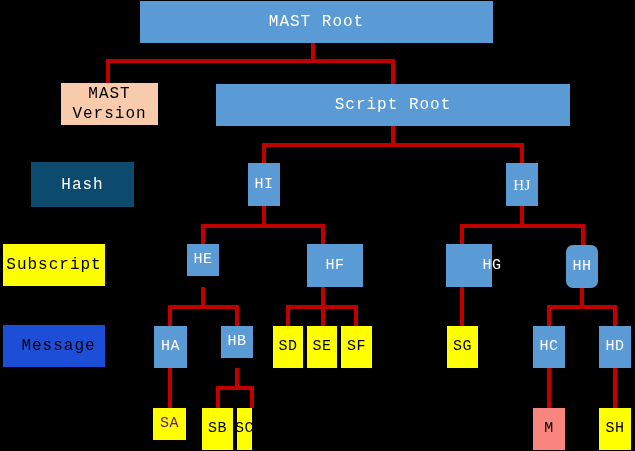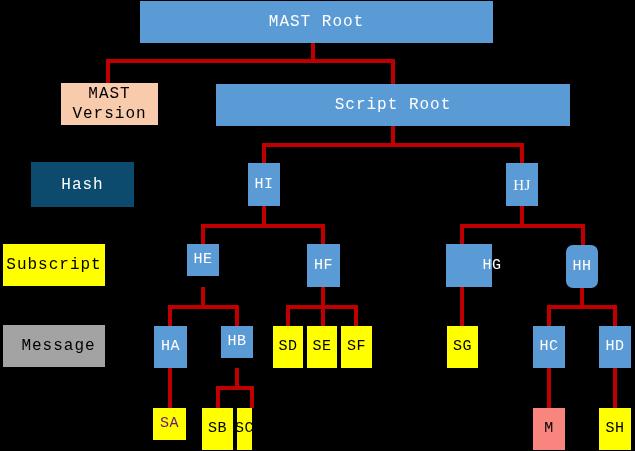--- a/index.html
+++ b/index.html
@@ -78,27 +78,27 @@
   <div class="seg" style="left: 547px; top: 368px; width: 4px; height: 40px; background-color: rgb(192, 0, 0);"></div>
   <div class="seg" style="left: 613px; top: 368px; width: 4px; height: 40px; background-color: rgb(192, 0, 0);"></div>
 
   <div class="box" style="left: 140px; top: 1px; width: 353px; height: 42px; background-color: rgb(91, 155, 213); color: rgb(255, 255, 255);">MAST Root</div>
   <div class="box" style="left: 61px; top: 83px; width: 97px; height: 42px; background-color: rgb(248, 203, 173); color: rgb(0, 0, 0);">MAST
 Version</div>
   <div class="box" style="left: 216px; top: 84px; width: 354px; height: 42px; background-color: rgb(91, 155, 213); color: rgb(255, 255, 255);">Script Root</div>
 
   <div class="box" style="left: 3px; top: 162px; width: 103px; height: 45px; background-color: #0c4a6e; color: rgb(255, 255, 255); margin-left: 28px;">Hash</div>
   <div class="box" style="left: 3px; top: 244px; width: 102px; height: 42px; background-color: rgb(255, 255, 0); color: rgb(0, 0, 0);">Subscript</div>
-  <div class="box" style="left: 3px; top: 325px; width: 102px; height: 42px; background-color: #a3a3a3; color: rgb(0, 0, 0); padding-left: 9px;">Message</div>
+  <div class="box" style="left: 3px; top: 325px; width: 102px; height: 42px; background-color: #1d4ed8; color: rgb(0, 0, 0); padding-left: 9px;">Message</div>
 
   <div class="box node" style="left: 248px; top: 163px; width: 32px; height: 43px; background-color: rgb(91, 155, 213); color: rgb(255, 255, 255);">HI</div>
   <div class="box node" style="left: 506px; top: 163px; width: 32px; height: 43px; background-color: rgb(91, 155, 213); color: rgb(255, 255, 255); font-family: Liberation Serif, serif;">HJ</div>
 
   <div class="box node" style="left: 187px; top: 244px; width: 32px; height: 32px; background-color: rgb(91, 155, 213); color: rgb(255, 255, 255);">HE</div>
-  <div class="box node" style="left: 307px; top: 244px; width: 33px; height: 43px; background-color: rgb(91, 155, 213); color: rgb(255, 255, 255);">HF</div>
+  <div class="box node" style="left: 307px; top: 244px; width: 56px; height: 43px; background-color: rgb(91, 155, 213); color: rgb(255, 255, 255);">HF</div>
   <div class="box node" style="left: 446px; top: 244px; width: 32px; height: 43px; background-color: rgb(91, 155, 213); color: rgb(255, 255, 255); padding-left: 46px;">HG</div>
   <div class="box node" style="left: 566px; top: 245px; width: 32px; height: 43px; background-color: rgb(91, 155, 213); color: rgb(255, 255, 255); border-radius: 7px;">HH</div>
 
   <div class="box node" style="left: 154px; top: 326px; width: 33px; height: 42px; background-color: rgb(91, 155, 213); color: rgb(255, 255, 255);">HA</div>
   <div class="box node" style="left: 221px; top: 326px; width: 32px; height: 32px; background-color: rgb(91, 155, 213); color: rgb(255, 255, 255);">HB</div>
   <div class="box node" style="left: 273px; top: 326px; width: 30px; height: 42px; background-color: rgb(255, 255, 0); color: rgb(0, 0, 0);">SD</div>
   <div class="box node" style="left: 307px; top: 326px; width: 30px; height: 42px; background-color: rgb(255, 255, 0); color: rgb(0, 0, 0);">SE</div>
   <div class="box node" style="left: 341px; top: 326px; width: 31px; height: 42px; background-color: rgb(255, 255, 0); color: rgb(0, 0, 0);">SF</div>
   <div class="box node" style="left: 447px; top: 326px; width: 31px; height: 42px; background-color: rgb(255, 255, 0); color: rgb(0, 0, 0);">SG</div>
   <div class="box node" style="left: 533px; top: 326px; width: 32px; height: 42px; background-color: rgb(91, 155, 213); color: rgb(255, 255, 255);">HC</div>

